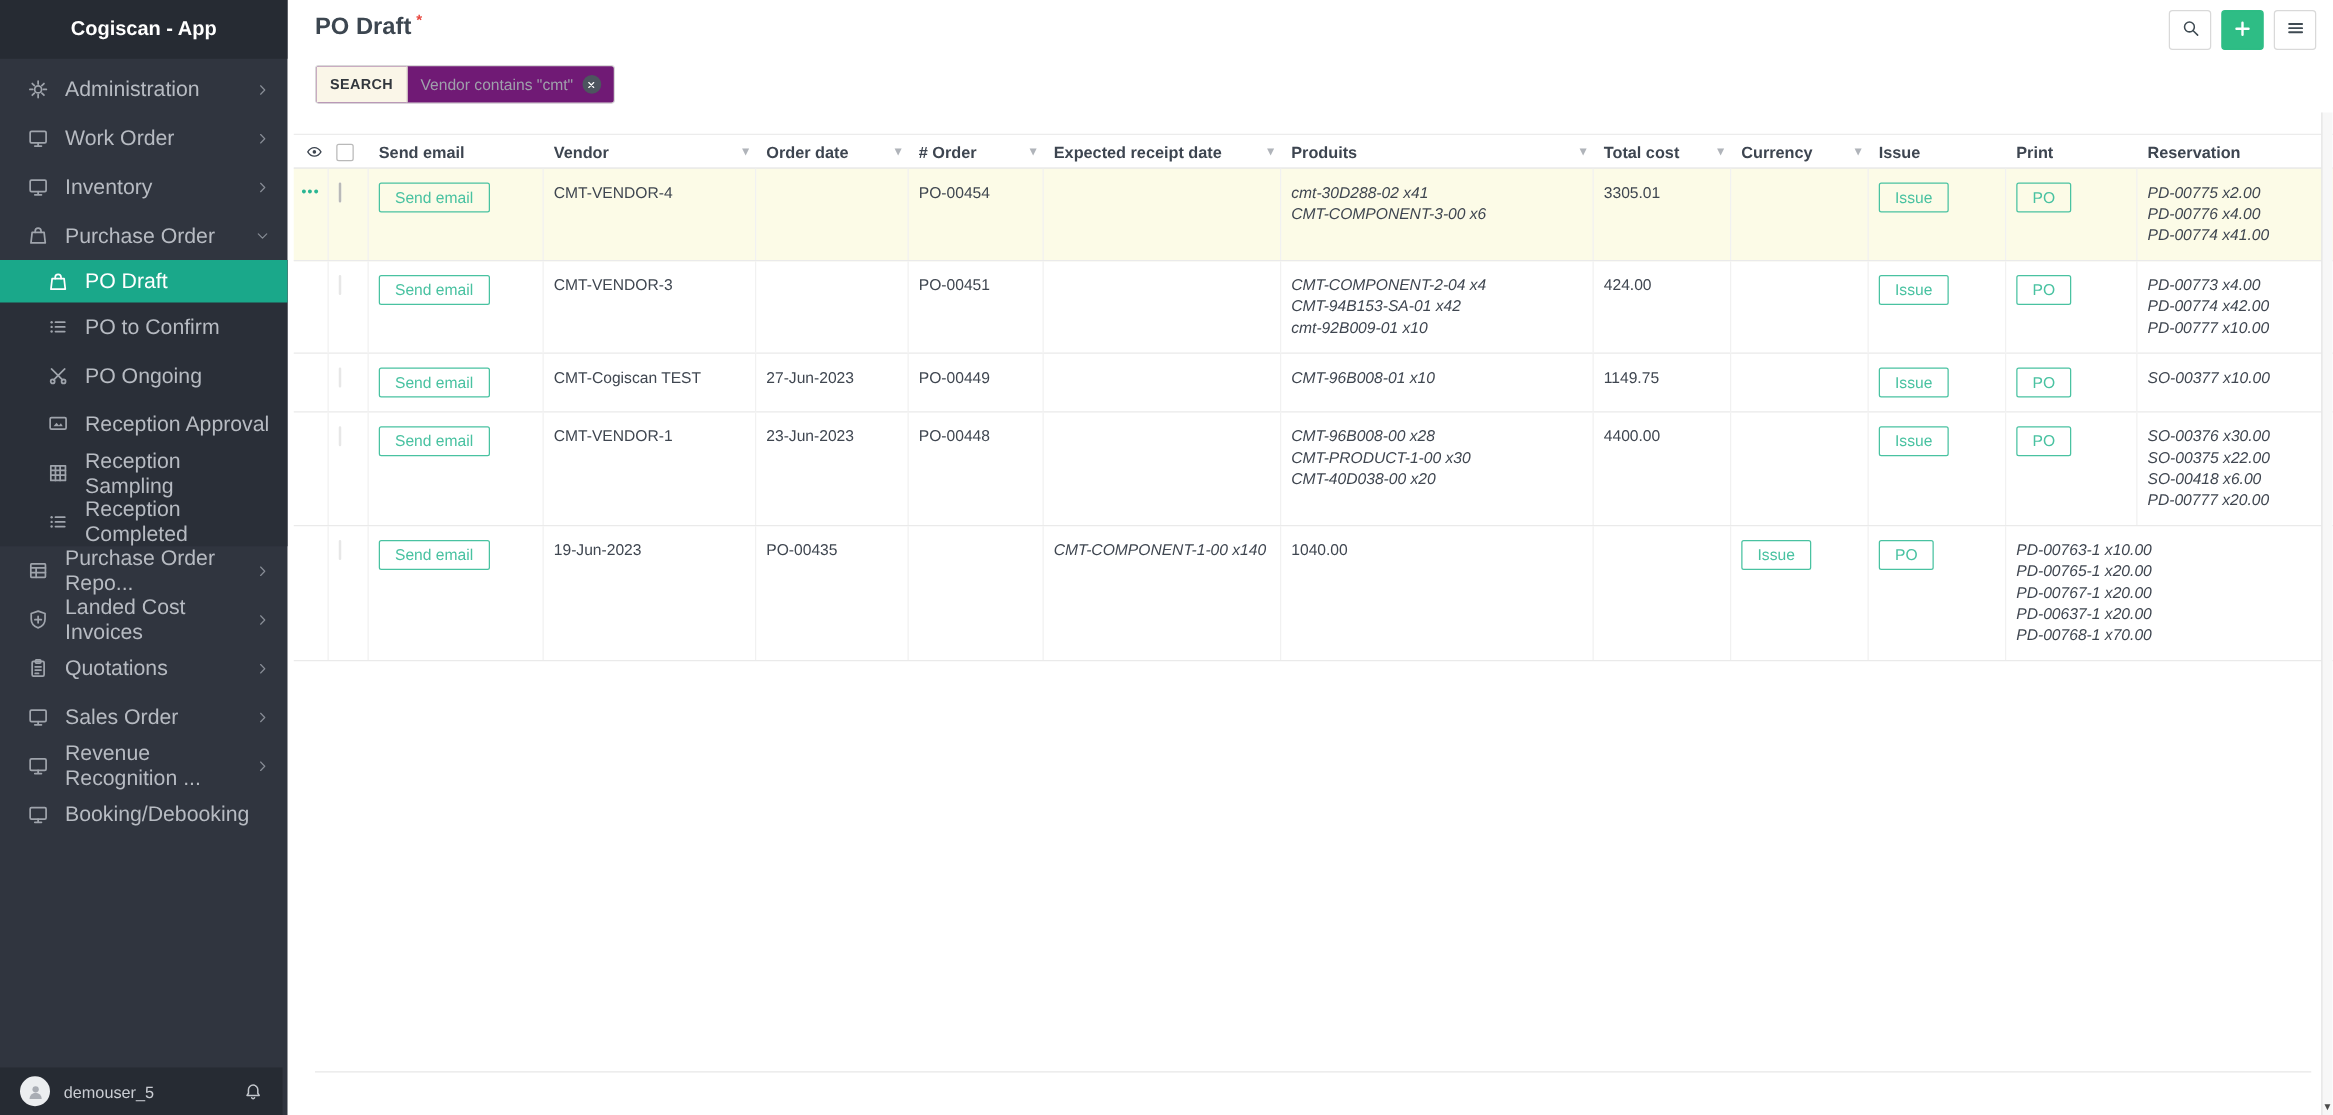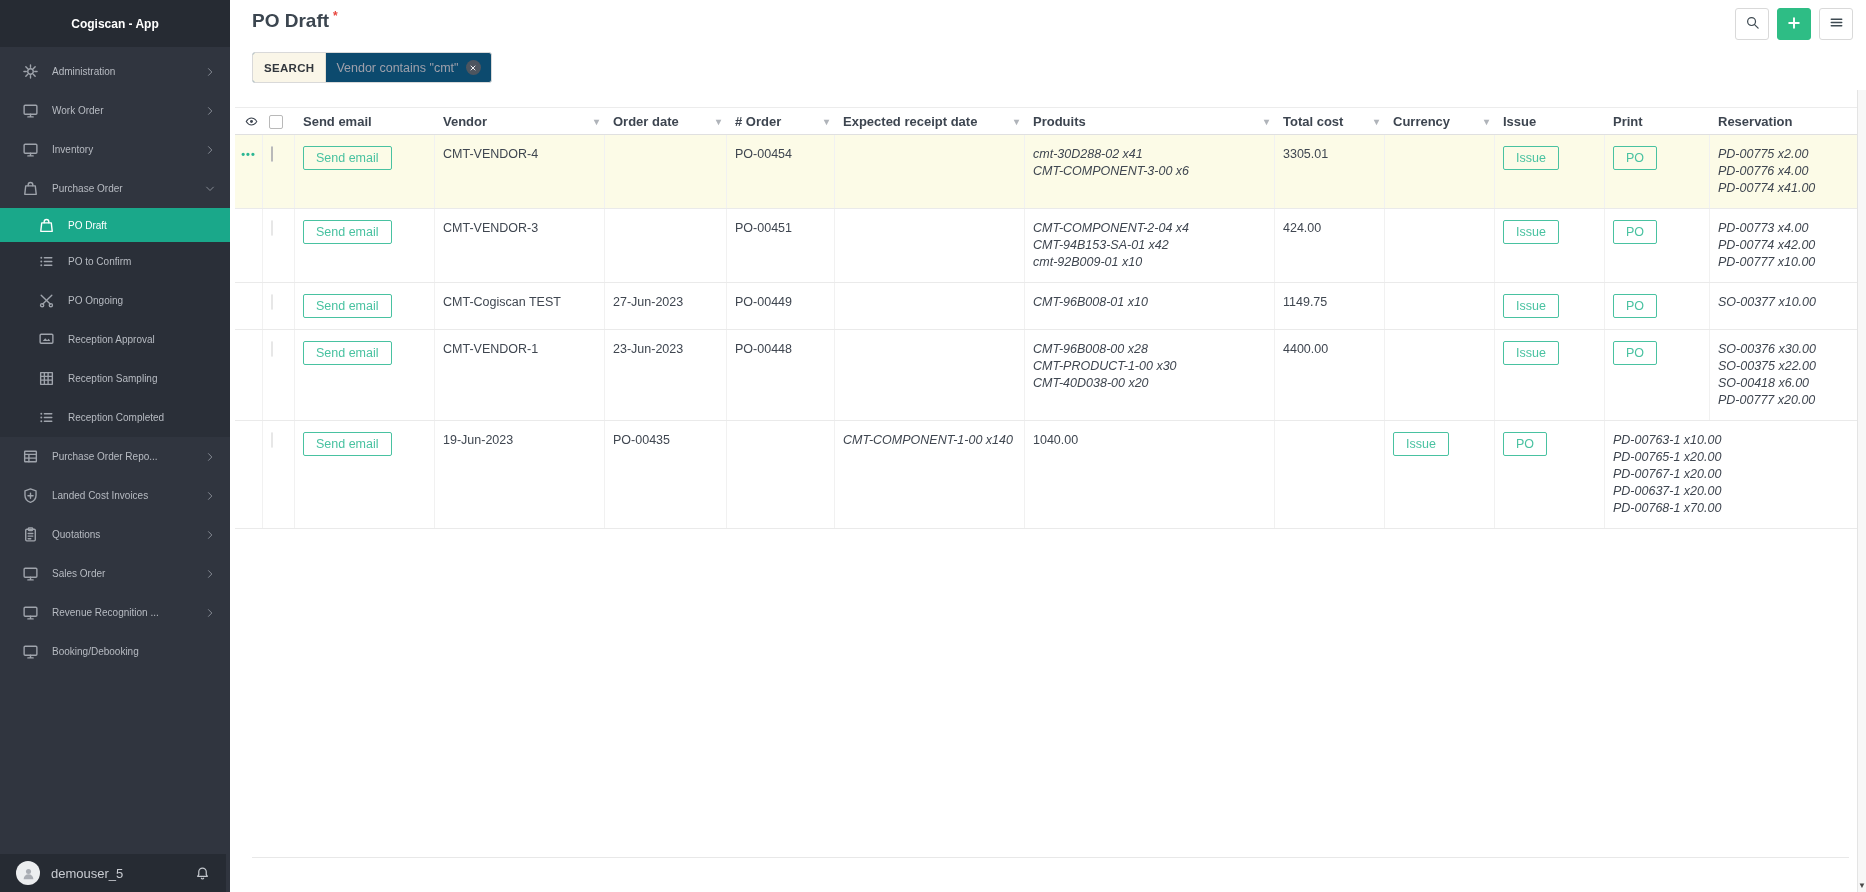--- a/index.html
+++ b/index.html
@@ -3,24 +3,24 @@
 <meta charset="utf-8">
 <style>
   * { margin:0; padding:0; box-sizing:border-box; }
   html,body { width:1866px; height:892px; overflow:hidden; background:#fff;
     font-family:"Liberation Sans", sans-serif; }
 
   
   .sidebar { position:absolute; left:0; top:0; width:230px; height:892px;
     background:#30353f; z-index:5; }
   .sidebar-header { height:47px; background:#262b33; color:#fff; display:flex;
-    align-items:center; justify-content:center; font-size:12px; font-weight:bold; }
+    align-items:center; justify-content:center; font-size:16px; font-weight:bold; }
   .side-nav { padding-top:5px; }
   .side-item { height:39px; display:flex; align-items:center; padding:0 14px 0 22px;
-    color:#b7bbc2; font-size:10px; cursor:pointer; }
+    color:#b7bbc2; font-size:17px; cursor:pointer; }
   .side-item .s-icon { width:17px; height:17px; margin-right:13px; color:#9fa4ac;
     flex:0 0 17px; display:inline-flex; }
   .side-item .s-icon svg { width:17px; height:17px; }
   .side-item .chev { margin-left:auto; color:#878c95; display:inline-flex; }
   .side-item .chev svg { width:12px; height:12px; }
   .side-group { background:#2a2f38; }
   .side-group .side-item { padding-left:38px; }
   .side-item.active { background:#1aa88a; color:#fff; height:34px; }
   .side-item.active .s-icon { color:#fff; }
   .sidebar-user { position:absolute; bottom:0; left:0; width:226px; height:38px;
@@ -38,21 +38,21 @@
   .page-title sup { color:#e8473f; font-size:12px; margin-left:4px; }
   .toolbar { position:absolute; right:18px; top:8px; display:flex; gap:8px; }
   .tbtn { width:34px; height:32px; border-radius:3px; border:1px solid #d9d9d9;
     background:#fff; display:flex; align-items:center; justify-content:center;
     color:#3e4a52; cursor:pointer; }
   .tbtn svg { width:15px; height:15px; }
   .tbtn.green { background:#2ebd85; border-color:#2ebd85; color:#fff; }
   .tbtn.green svg { width:14px; height:14px; }
 
   .search-bar { position:absolute; left:17px; top:52px; height:31px; display:inline-flex;
-    align-items:stretch; border:1px solid #d9d9d9; border-radius:3px; background:#0c4a6e; overflow:hidden;justify-content:flex-end; }
+    align-items:stretch; border:1px solid #d9d9d9; border-radius:3px; background:#701a75; overflow:hidden;justify-content:flex-end; }
   .search-label { background:#faf6e8; border-right:1px solid #e3dfd3; display:flex;
     align-items:center; padding:0 11px; font-size:11.5px; font-weight:bold;
     color:#32373d; letter-spacing:.3px; }
   .search-chip { display:flex; align-items:center; padding:0 10px; font-size:12.5px; color:#9fa0ab; }
   .chip-close { width:15px; height:15px; border-radius:50%; background:#4d555f; color:#fff;
     display:inline-flex; align-items:center; justify-content:center; margin-left:7px; cursor:pointer; }
   .chip-close svg { width:8px; height:8px; }
 
   
   .grid { position:absolute; left:0; top:107px; width:1636px; }

